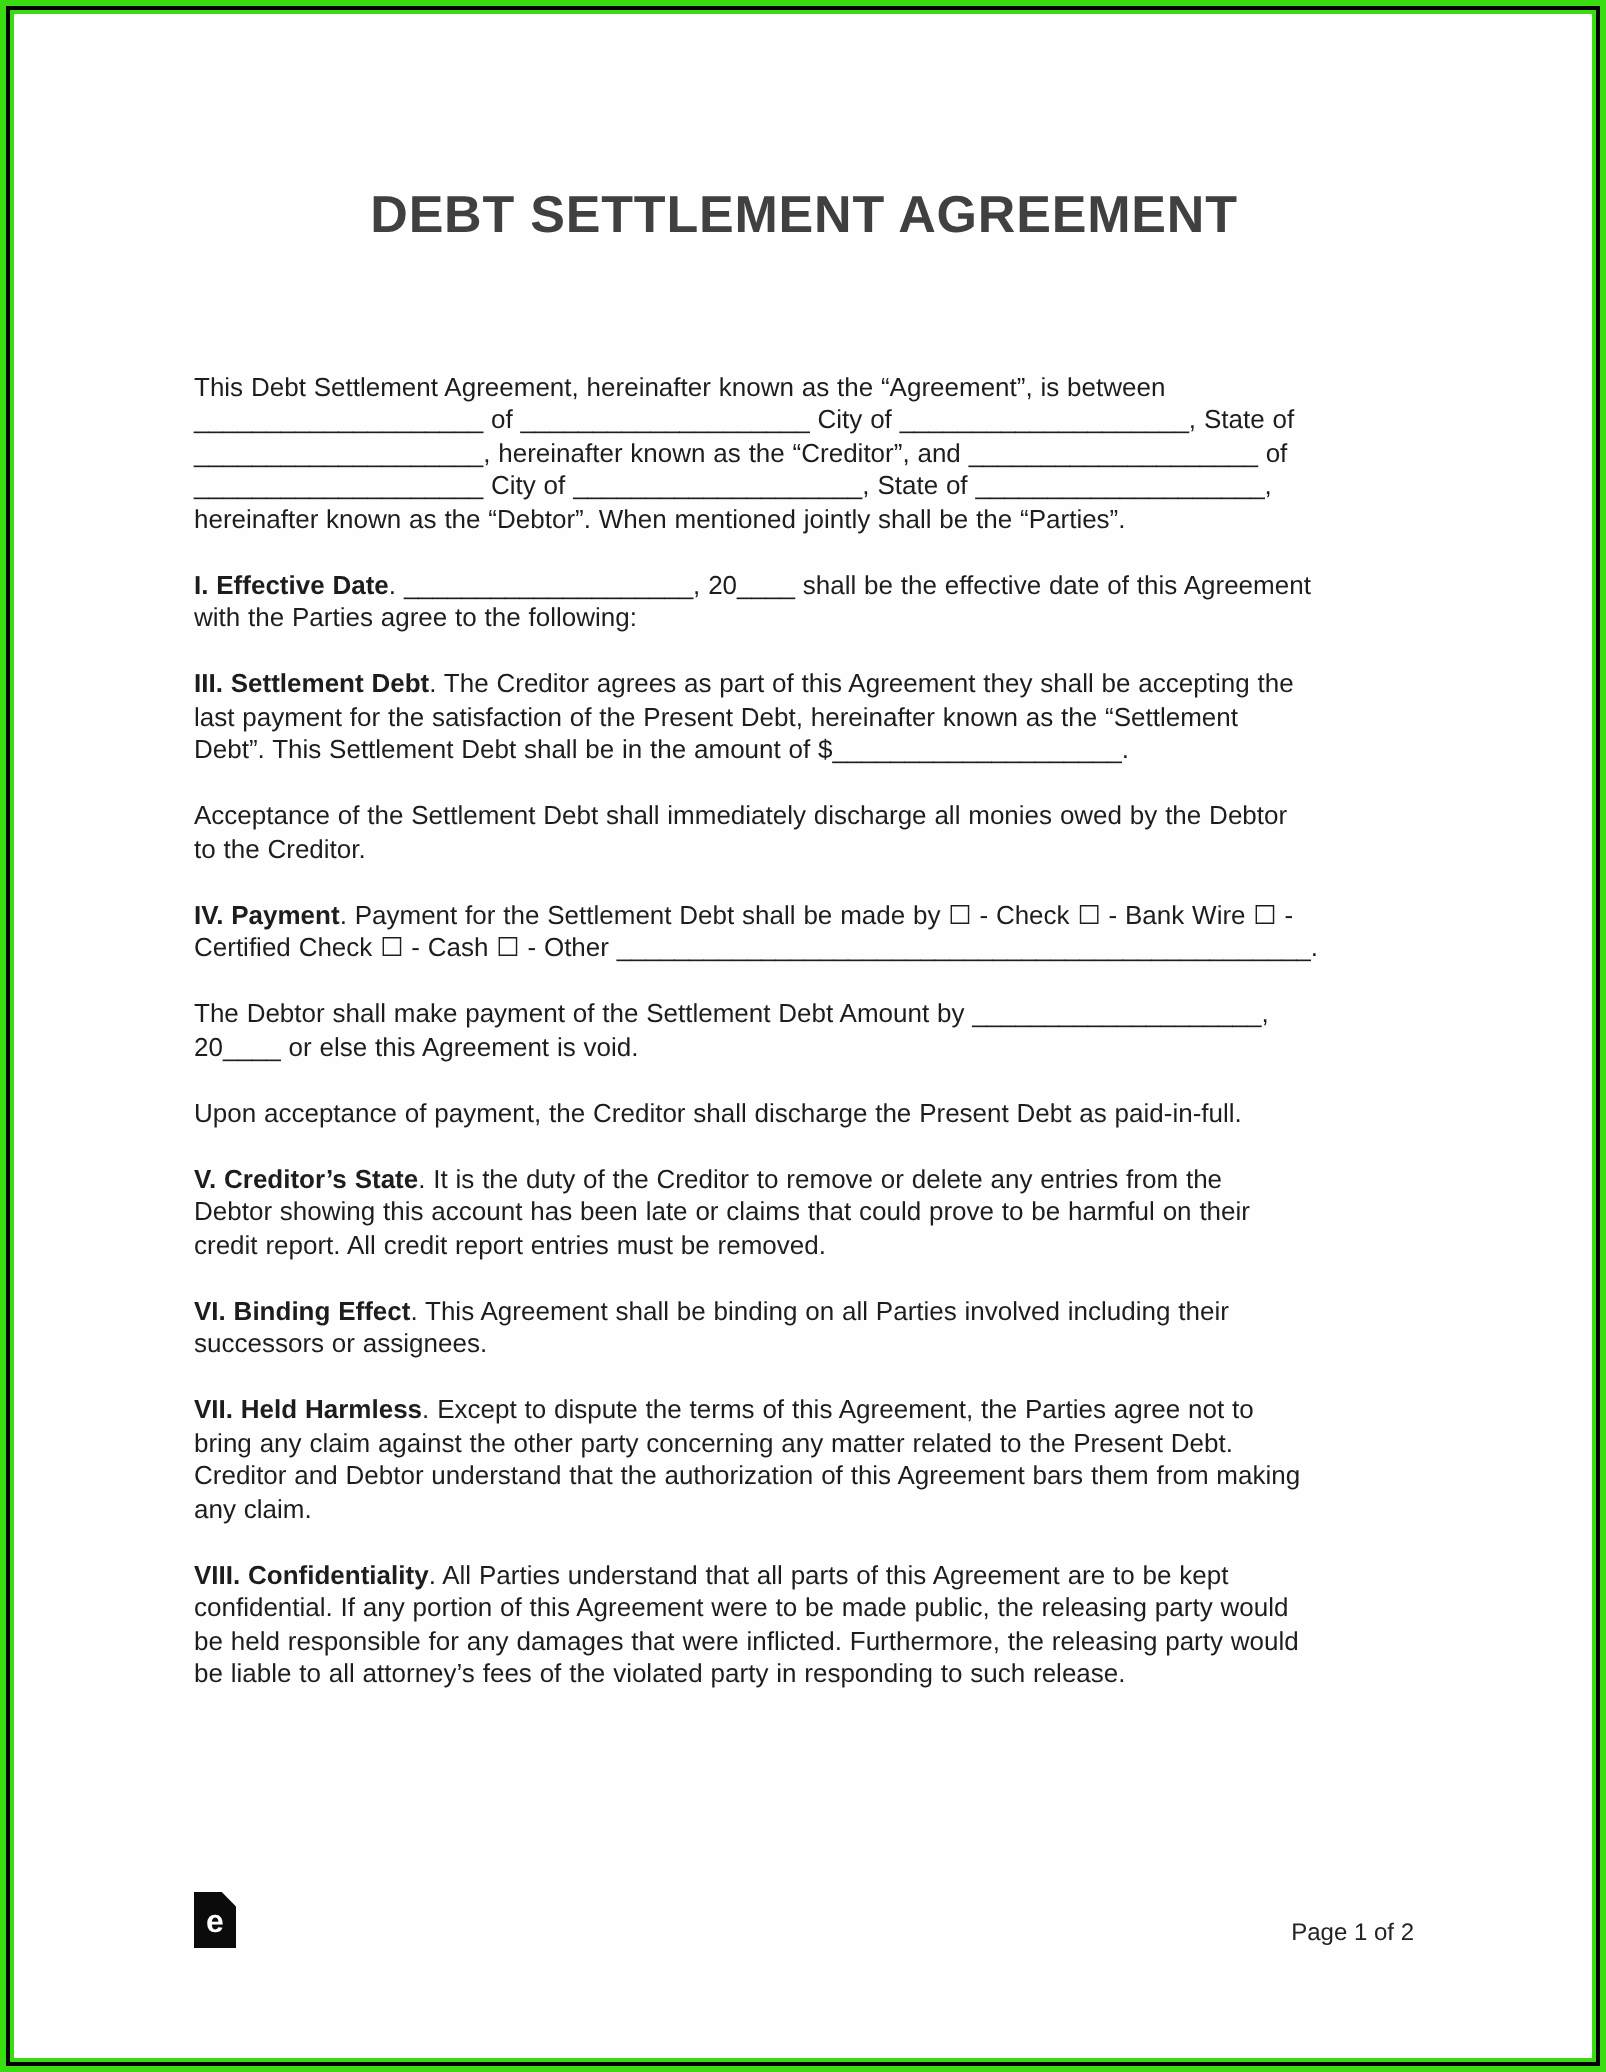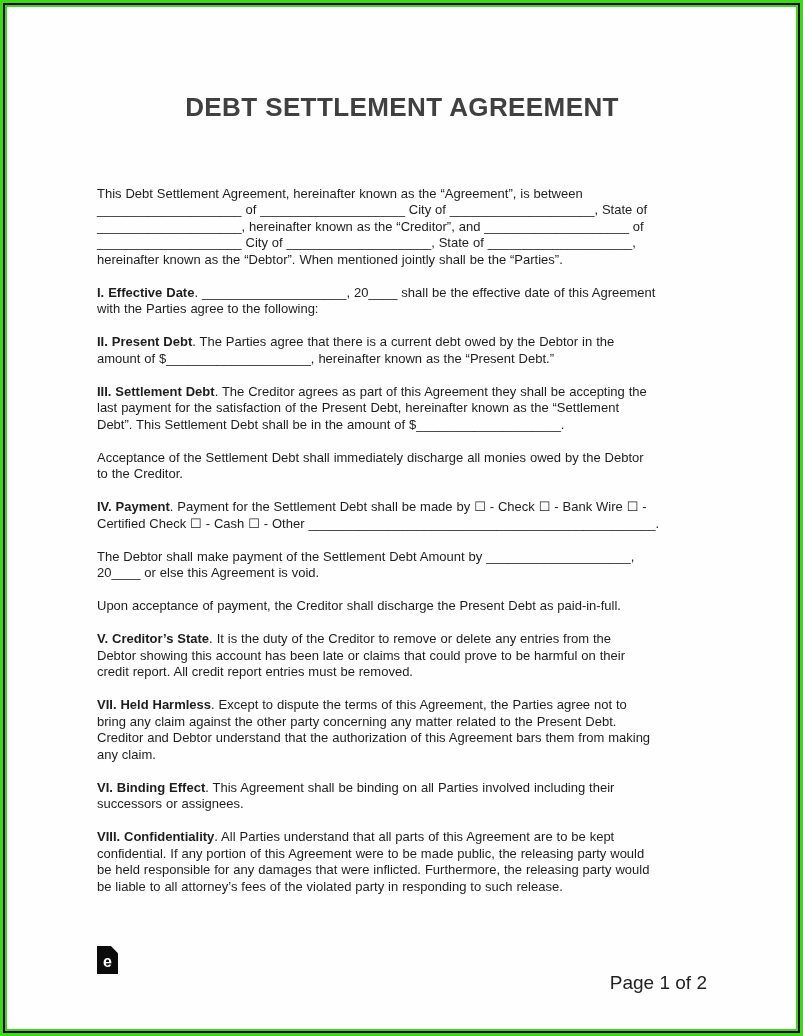--- a/index.html
+++ b/index.html
@@ -78,23 +78,23 @@
     justify-content: center;
     color: #ffffff;
     font-family: "Liberation Sans", sans-serif;
     font-weight: bold;
     font-size: 16px;
     padding-top: 3px;
     box-sizing: border-box;
   }
   .page-indicator {
     font-family: "Liberation Sans", sans-serif;
-    font-size: 19px;
+    font-size: 12px;
     color: #222222;
-    margin-top: 26px;
+    margin-top: 13px;
   }
 </style>
 </head>
 <body>
 
 <div class="frame-outer">
   <div class="frame-black">
     <div class="frame-inner">
       <div class="page">
 
@@ -102,49 +102,47 @@
 
         <p class="para"><span class="lead"></span><span>This Debt Settlement Agreement, hereinafter known as the “Agreement”, is between
 ____________________ of ____________________ City of ____________________, State of
 ____________________, hereinafter known as the “Creditor”, and ____________________ of
 ____________________ City of ____________________, State of ____________________,
 hereinafter known as the “Debtor”. When mentioned jointly shall be the “Parties”.</span></p>
 
         <p class="para"><span class="lead">I. Effective Date</span><span>. ____________________, 20____ shall be the effective date of this Agreement
 with the Parties agree to the following:</span></p>
 
-        <p class="para"><span class="lead">II. Present Debt</span><span>. The Parties agree that there is a current debt owed by the Debtor in the
-amount of $____________________, hereinafter known as the “Present Debt.”</span></p>
 
         <p class="para"><span class="lead">III. Settlement Debt</span><span>. The Creditor agrees as part of this Agreement they shall be accepting the
 last payment for the satisfaction of the Present Debt, hereinafter known as the “Settlement
 Debt”. This Settlement Debt shall be in the amount of $____________________.</span></p>
 
         <p class="para"><span class="lead"></span><span>Acceptance of the Settlement Debt shall immediately discharge all monies owed by the Debtor
 to the Creditor.</span></p>
 
         <p class="para"><span class="lead">IV. Payment</span><span>. Payment for the Settlement Debt shall be made by ☐ - Check ☐ - Bank Wire ☐ -
 Certified Check ☐ - Cash ☐ - Other ________________________________________________.</span></p>
 
         <p class="para"><span class="lead"></span><span>The Debtor shall make payment of the Settlement Debt Amount by ____________________,
 20____ or else this Agreement is void.</span></p>
 
         <p class="para"><span class="lead"></span><span>Upon acceptance of payment, the Creditor shall discharge the Present Debt as paid-in-full.</span></p>
 
         <p class="para"><span class="lead">V. Creditor’s State</span><span>. It is the duty of the Creditor to remove or delete any entries from the
 Debtor showing this account has been late or claims that could prove to be harmful on their
 credit report. All credit report entries must be removed.</span></p>
 
+        <p class="para"><span class="lead">VI. Binding Effect</span><span>. This Agreement shall be binding on all Parties involved including their
+successors or assignees.</span></p>
+
         <p class="para"><span class="lead">VII. Held Harmless</span><span>. Except to dispute the terms of this Agreement, the Parties agree not to
 bring any claim against the other party concerning any matter related to the Present Debt.
 Creditor and Debtor understand that the authorization of this Agreement bars them from making
 any claim.</span></p>
-
-        <p class="para"><span class="lead">VI. Binding Effect</span><span>. This Agreement shall be binding on all Parties involved including their
-successors or assignees.</span></p>
 
         <p class="para"><span class="lead">VIII. Confidentiality</span><span>. All Parties understand that all parts of this Agreement are to be kept
 confidential. If any portion of this Agreement were to be made public, the releasing party would
 be held responsible for any damages that were inflicted. Furthermore, the releasing party would
 be liable to all attorney’s fees of the violated party in responding to such release.</span></p>
 
         <div class="footer">
           <div class="eforms-logo">
               <span>e</span>
             </div>

